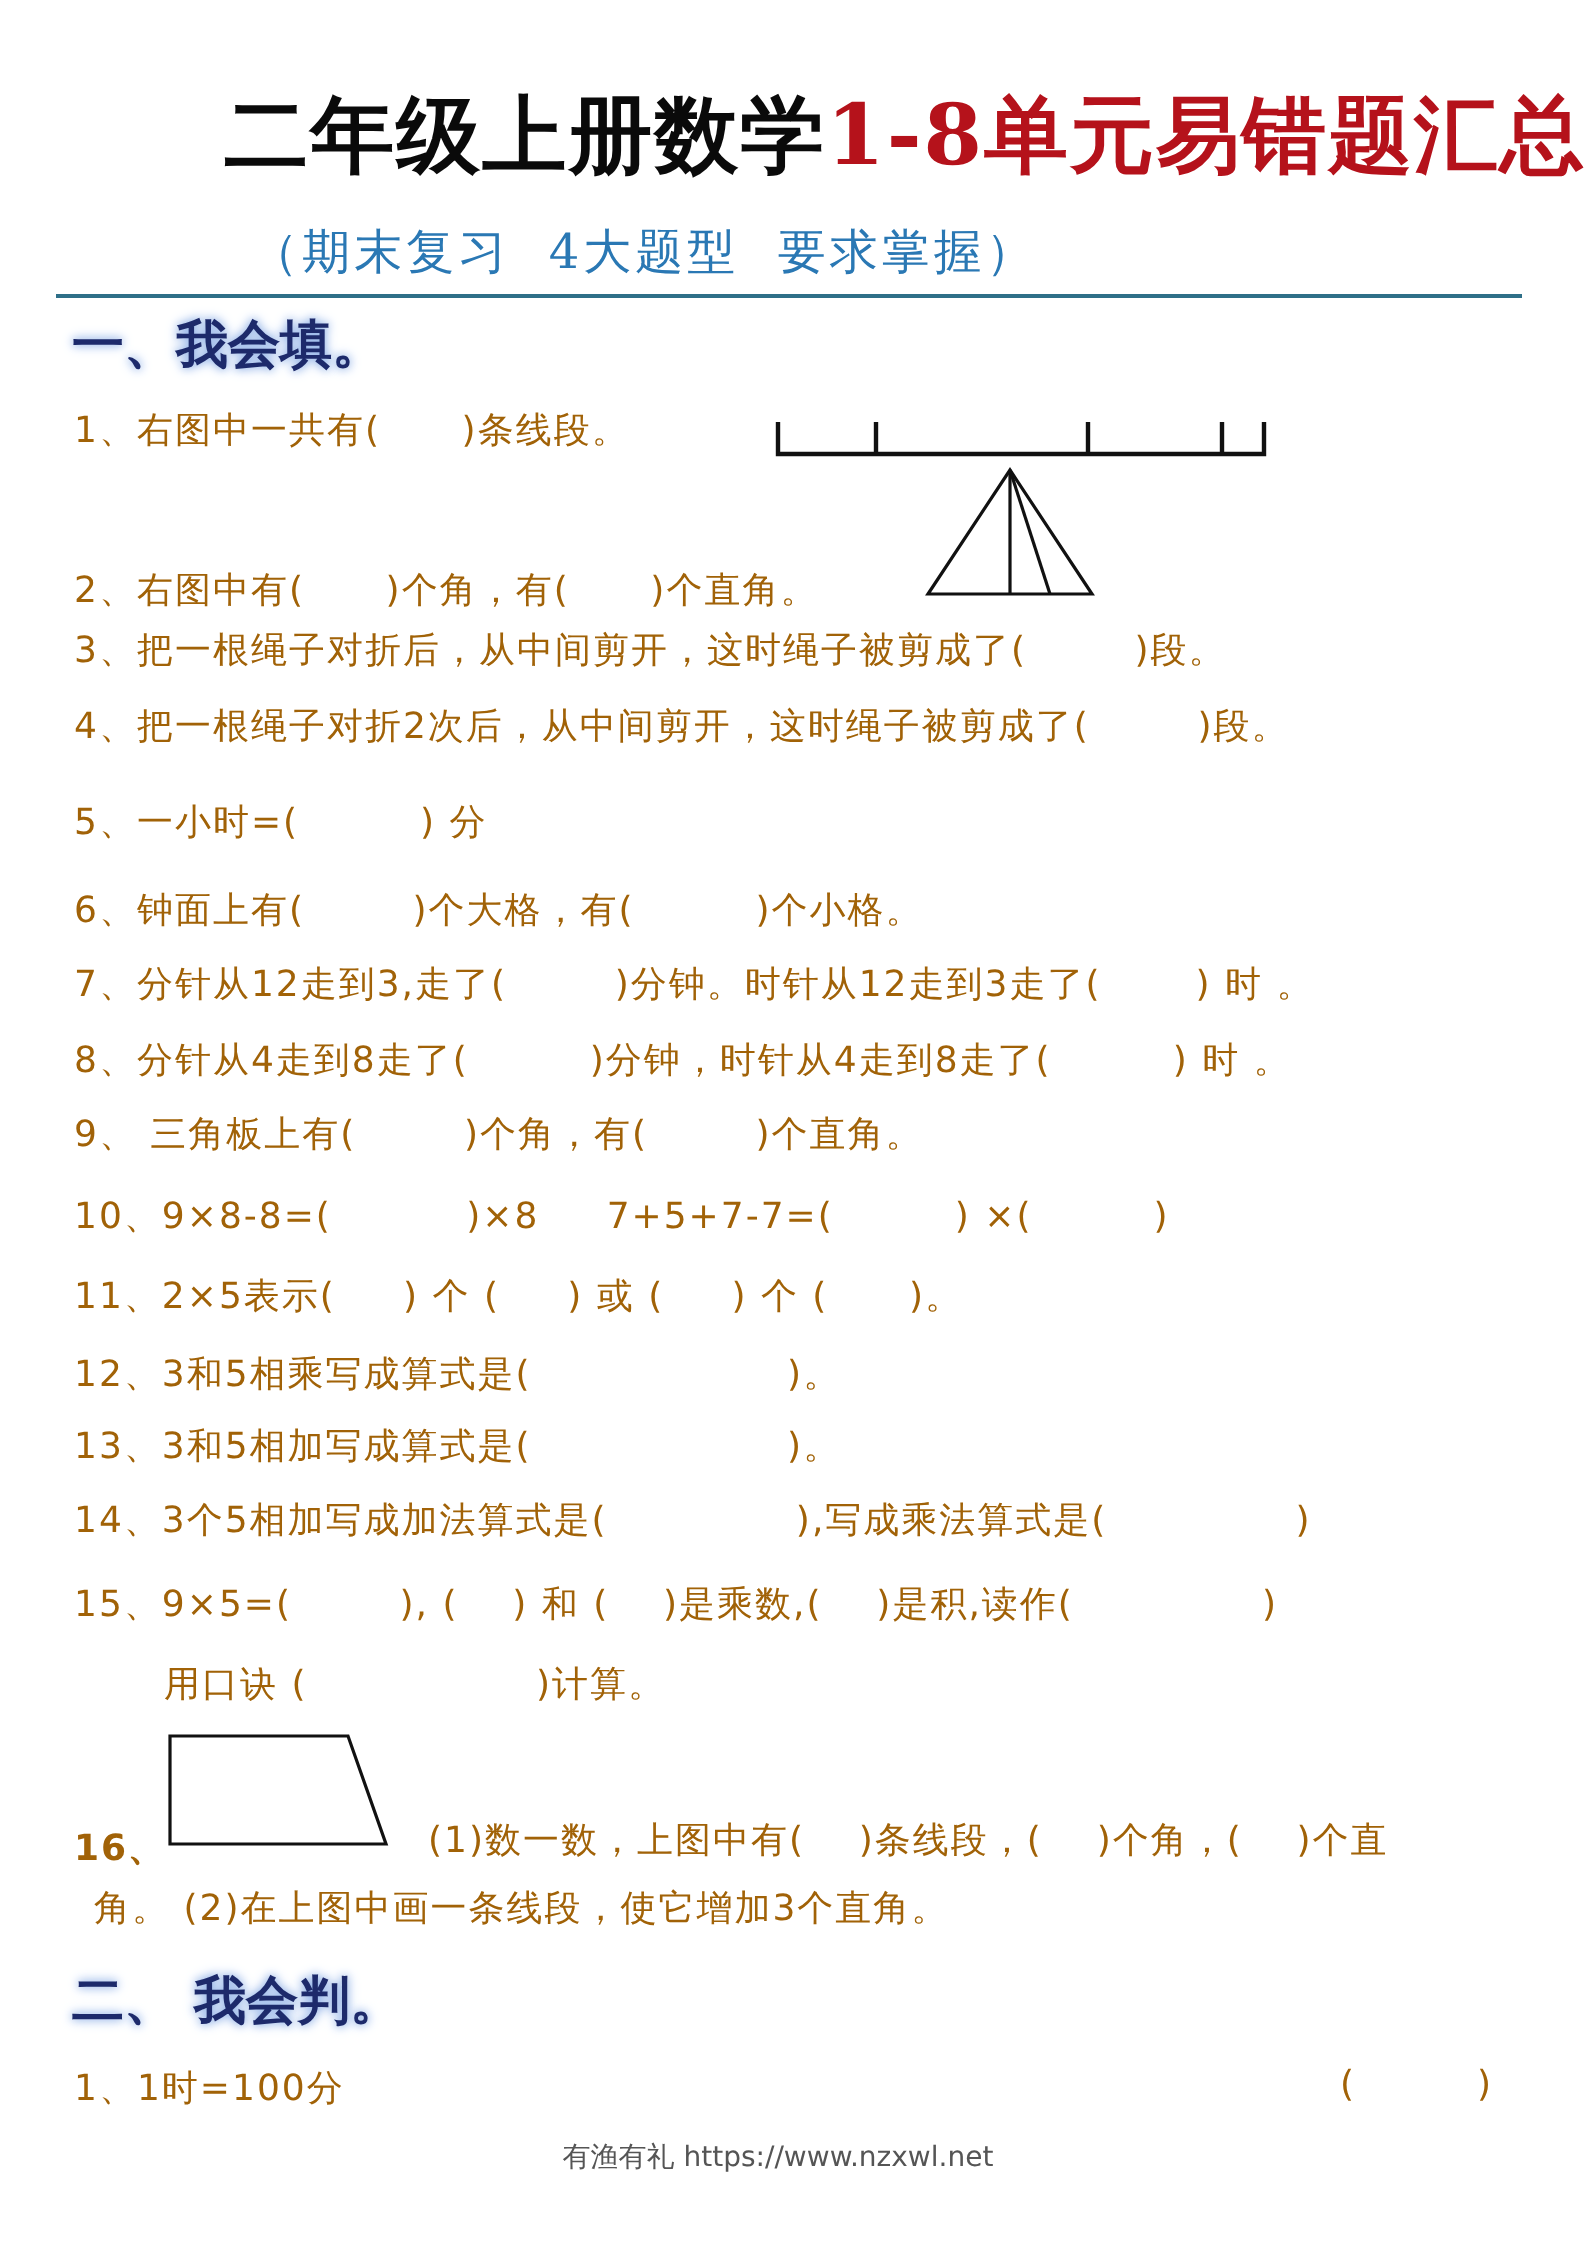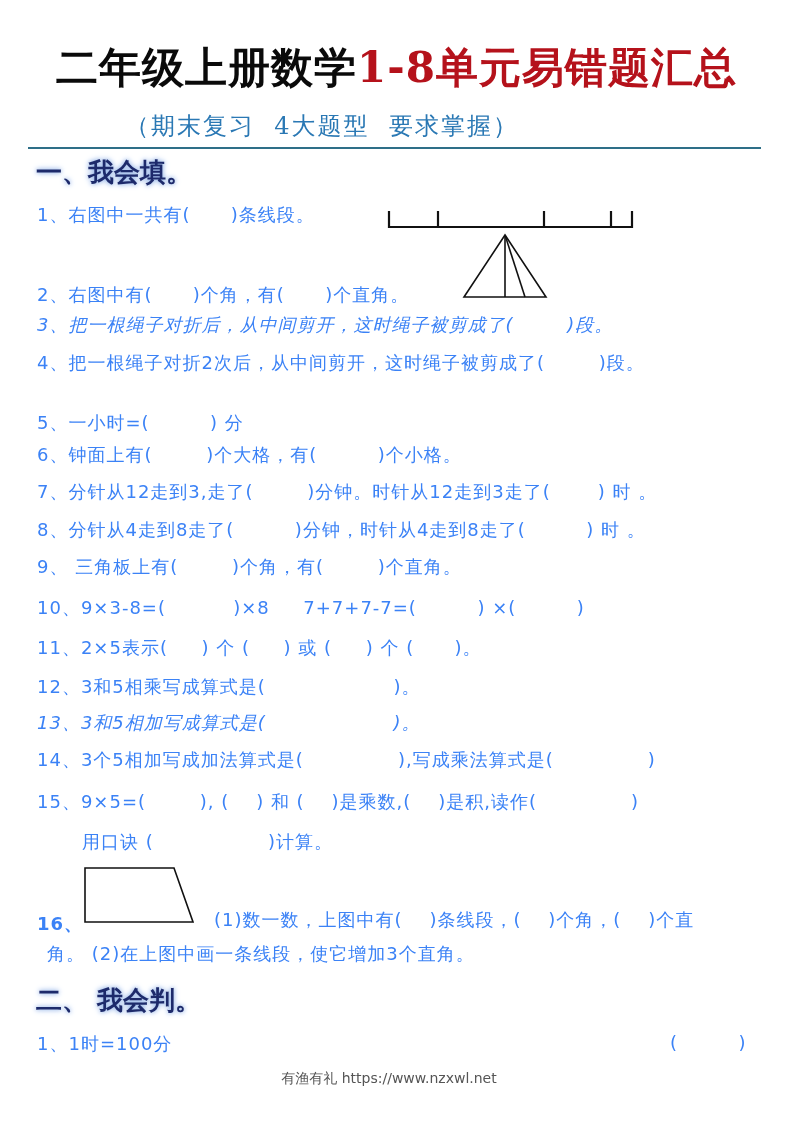--- a/index.html
+++ b/index.html
@@ -1,28 +1,28 @@
 <!DOCTYPE html>
 <html><head>
 <meta charset="utf-8">
 <style>
   html, body { margin: 0; padding: 0; background: #ffffff; }
   body { width: 793px; height: 1122px; position: relative; overflow: hidden;
          font-family: "DejaVu Sans", sans-serif; color: #111; }
   .abs { position: absolute; white-space: pre; }
-  .title { top: 40px; left: 0; width: 793px; text-align: center; font-family: "DejaVu Serif", serif;
+  .title { top: 40px; left: 0; width: 793px; text-align: right; font-family: "DejaVu Serif", serif;
            font-size: 42px; font-weight: bold; letter-spacing: 1px; }
   .title .black { color: #0a0a0a; }
   .title .red { color: #b5121b; }
   .subtitle { top: 110px; left: 0; width: 644px; text-align: center; font-size: 24px; color: #2a78b4;
               font-family: "DejaVu Serif", serif; letter-spacing: 2px; }
   .rule { top: 147px; left: 28px; width: 733px; height: 2px; background: #2e6f88; }
   .section { font-family: "DejaVu Serif", serif; font-weight: bold; font-size: 26px; color: #1d2a6b;
              text-shadow: 0 0 4px #8fb0e6, 0 0 7px #b9cff2; }
-  .q { font-size: 18px; color: #3b82f6; left: 37px; letter-spacing: 1px; }
+  .q { font-size: 18px; color: #a16207; left: 37px; letter-spacing: 1px; }
   .footer { top: 1070px; left: 0; width: 778px; text-align: center; font-size: 14px; color: #555; }
 </style>
 </head>
 <body>
 
 <div class="abs title"><span class="black">二年级上册数学</span><span class="red">1-8单元易错题汇总</span></div>
 <div class="abs subtitle">（期末复习  4大题型  要求掌握）</div>
 <div class="abs rule"></div>
 
 <div class="abs section" style="top:155px;left:36px;font-family:Liberation Serif, serif;">一、我会填。</div>
@@ -36,31 +36,31 @@
   <line x1="225" y1="6" x2="225" y2="22" stroke="#111" stroke-width="2.2"></line>
 </svg>
 
 <svg class="abs" style="top:231px;left:460px;" width="92" height="70">
   <polygon points="45,4 4,66 86,66" fill="none" stroke="#111" stroke-width="1.6"></polygon>
   <line x1="45" y1="4" x2="45" y2="66" stroke="#111" stroke-width="1.6"></line>
   <line x1="45" y1="4" x2="65" y2="66" stroke="#111" stroke-width="1.6"></line>
 </svg>
 
 <div class="abs q" style="top:283px;">2、右图中有(      )个角，有(      )个直角。</div>
-<div class="abs q" style="top:313px;font-style:italic;">3、把一根绳子对折后，从中间剪开，这时绳子被剪成了(        )段。</div>
+<div class="abs q" style="top:313px;">3、把一根绳子对折后，从中间剪开，这时绳子被剪成了(        )段。</div>
 <div class="abs q" style="top:351px;">4、把一根绳子对折2次后，从中间剪开，这时绳子被剪成了(        )段。</div>
-<div class="abs q" style="top:399px;margin-top:12px;">5、一小时=(         ) 分</div>
+<div class="abs q" style="top:399px;">5、一小时=(         ) 分</div>
 <div class="abs q" style="top:443px;">6、钟面上有(        )个大格，有(         )个小格。</div>
 <div class="abs q" style="top:480px;">7、分针从12走到3,走了(        )分钟。时针从12走到3走了(       ) 时 。</div>
 <div class="abs q" style="top:518px;">8、分针从4走到8走了(         )分钟，时针从4走到8走了(         ) 时 。</div>
 <div class="abs q" style="top:555px;">9、 三角板上有(        )个角，有(        )个直角。</div>
-<div class="abs q" style="top:596px;">10、9×3-8=(          )×8     7+7+7-7=(         ) ×(         )</div>
+<div class="abs q" style="top:596px;">10、9×8-8=(          )×8     7+5+7-7=(         ) ×(         )</div>
 <div class="abs q" style="top:636px;">11、2×5表示(     ) 个 (     ) 或 (     ) 个 (      )。</div>
 <div class="abs q" style="top:675px;">12、3和5相乘写成算式是(                   )。</div>
-<div class="abs q" style="top:711px;font-style:italic;">13、3和5相加写成算式是(                   )。</div>
+<div class="abs q" style="top:711px;">13、3和5相加写成算式是(                   )。</div>
 <div class="abs q" style="top:748px;text-align:right;">14、3个5相加写成加法算式是(              ),写成乘法算式是(              )</div>
 <div class="abs q" style="top:790px;">15、9×5=(        ), (    ) 和 (    )是乘数,(    )是积,读作(              )</div>
 <div class="abs q" style="top:830px;left:82px;">用口诀 (                 )计算。</div>
 
 <svg class="abs" style="top:864px;left:82px;" width="116" height="62">
   <polygon points="3,4 92,4 111,58 3,58" fill="none" stroke="#111" stroke-width="1.6"></polygon>
 </svg>
 
 <div class="abs q" style="top:912px;font-weight:bold;">16、</div>
 <div class="abs q" style="top:908px;left:198px;margin-left:16px;">(1)数一数，上图中有(    )条线段，(    )个角，(    )个直</div>

